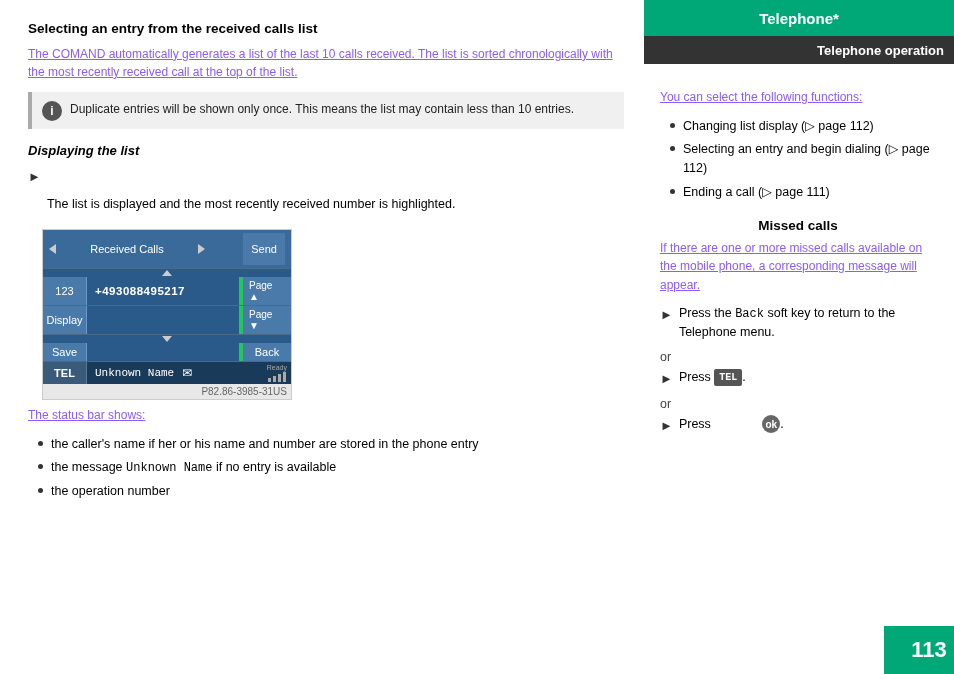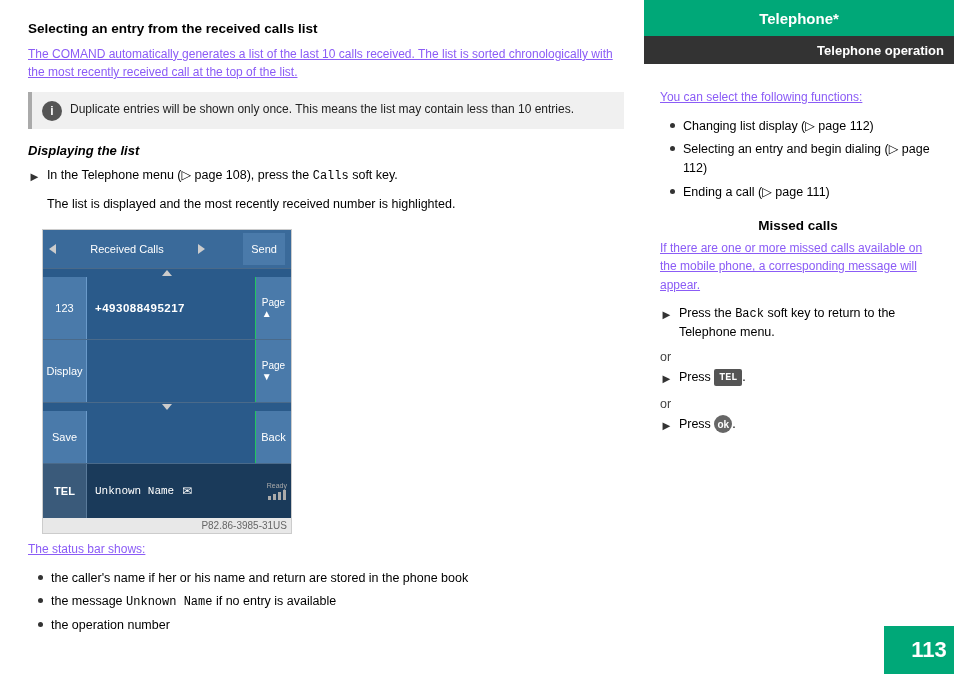--- a/index.html
+++ b/index.html
@@ -170,21 +170,21 @@
     }
     .phone-row {
       display: flex;
       align-items: stretch;
       border-bottom: 1px solid #4a6a8a;
     }
     .phone-row:last-child {
       border-bottom: none;
     }
     .phone-cell {
-      padding: 20px 6px;
+      padding: 3px 6px;
       display: flex;
       align-items: center;
       justify-content: center;
       font-size: 11px;
       color: #fff;
     }
     .phone-cell-left {
       background: #4a7aaa;
       width: 44px;
       border-right: 1px solid #6a9aca;
@@ -192,22 +192,22 @@
     }
     .phone-cell-mid {
       flex: 1;
       background: #2a5a8a;
       font-size: 11.5px;
       font-weight: bold;
       letter-spacing: 0.5px;
     }
     .phone-cell-right {
       background: #4a7aaa;
-      width: 36px;
-      border-left: 1px solid #22c55e;
+      width: 52px;
+      border-left: 4px solid #22c55e;
       font-size: 11px;
     }
     .phone-triangle {
       width: 0; height: 0;
       border-left: 5px solid transparent;
       border-right: 5px solid transparent;
       border-bottom: 6px solid #ccc;
     }
     .phone-triangle-down {
       width: 0; height: 0;
@@ -283,20 +283,21 @@
       align-items: center;
       justify-content: center;
       background: #666;
       color: #fff;
       font-size: 10px;
       font-weight: bold;
       width: 18px;
       height: 18px;
       border-radius: 50%;
       vertical-align: middle;
+      margin-left: 48px;
     }
 
     .or-text {
       font-size: 12.5px;
       color: #444;
       margin: 4px 0;
     }
 
     .missed-calls-title {
       font-size: 13.5px;
@@ -331,21 +332,20 @@
     <div class="info-icon">
       <span>i</span>
     </div>
     <div class="info-text">Duplicate entries will be shown only once. This means the list may contain less than 10 entries.</div>
   </div>
 
   <div class="sub-heading">Displaying the list</div>
 
   <div class="arrow-item">
     <span class="arrow-icon">►</span>
-    <span>In the Telephone menu (▷ page 108), press the <span class="code">Calls</span> soft key.</span>
   </div>
 
   <div class="arrow-item">
     <span class="arrow-icon" style="opacity:0">►</span>
     <span>The list is displayed and the most recently received number is highlighted.</span>
   </div>
 
   <div class="phone-display">
     <div class="phone-display-inner">
 
@@ -402,21 +402,21 @@
       </div>
     </div>
     <div class="phone-caption">P82.86-3985-31US</div>
   </div>
 
   <div class="body-text">The status bar shows:</div>
 
   <div class="bullet-list">
     <div class="bullet-item">
       <div class="bullet-dot"></div>
-      <span>the caller's name if her or his name and return are stored in the phone book</span>
+      <span>the caller's name if her or his name and number are stored in the phone entry</span>
     </div>
     <div class="bullet-item">
       <div class="bullet-dot"></div>
       <span>the message <span class="code">Unknown Name</span> if no entry is available</span>
     </div>
     <div class="bullet-item">
       <div class="bullet-dot"></div>
       <span>the operation number</span>
     </div>
   </div>

